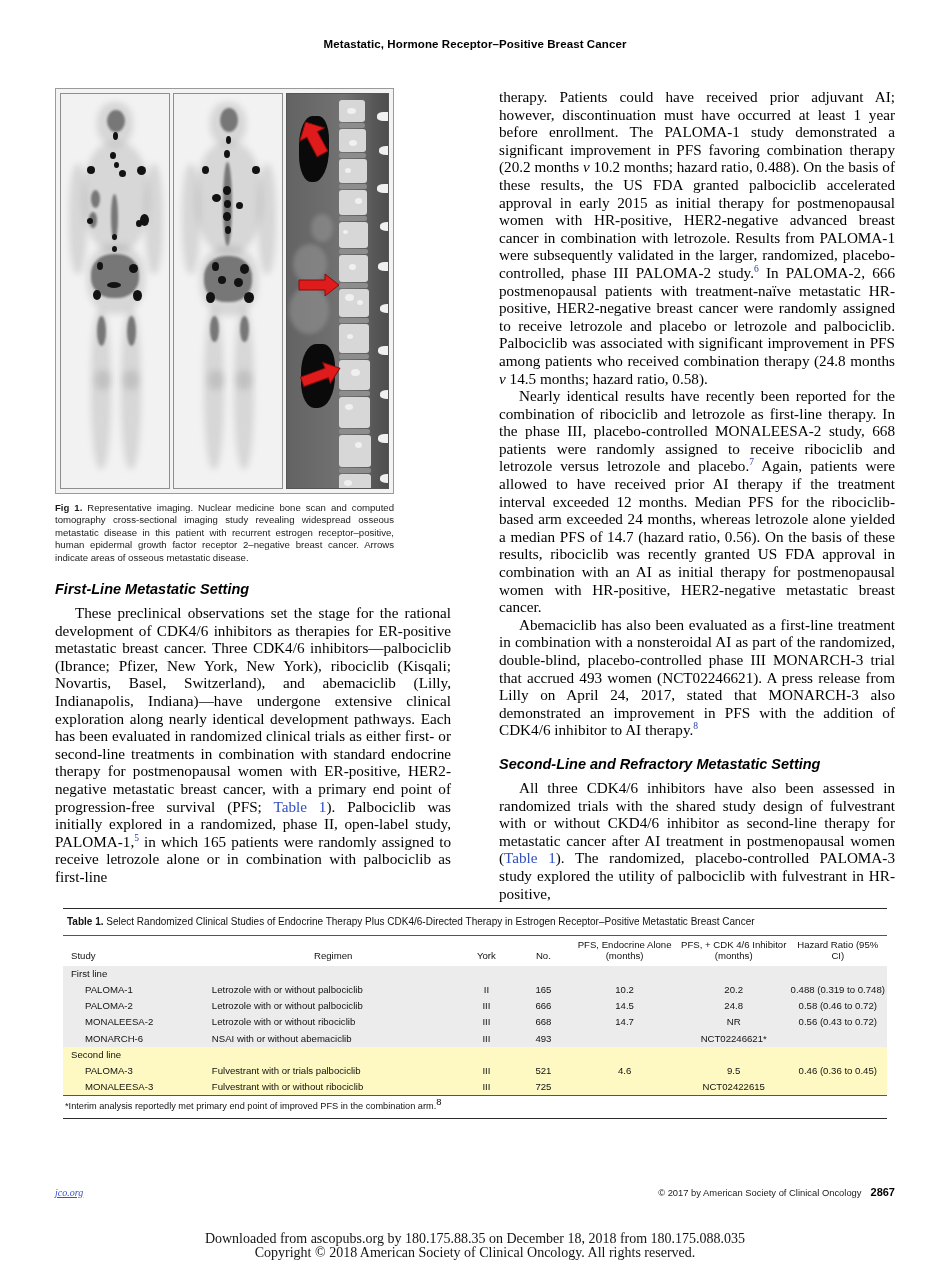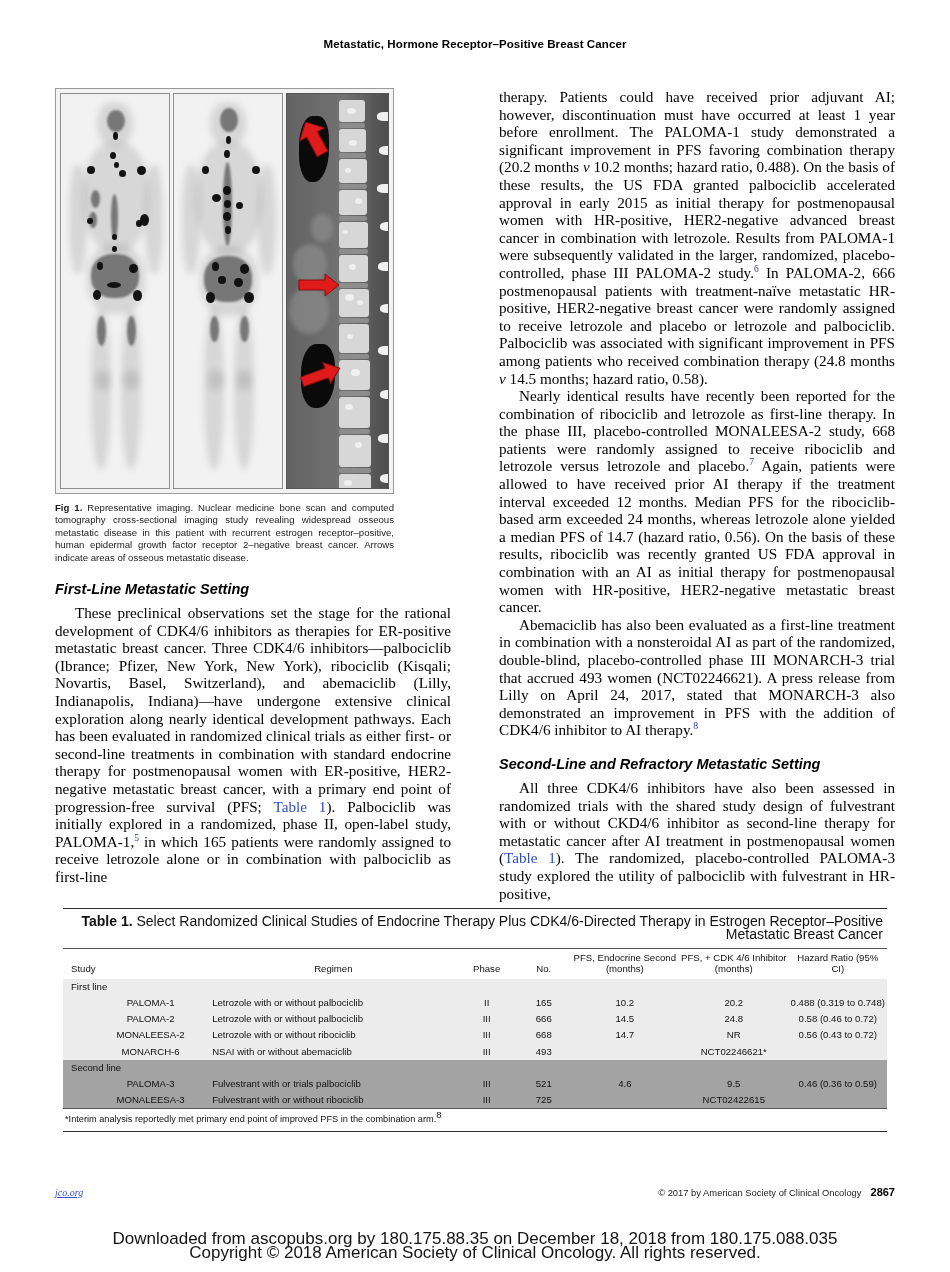--- a/index.html
+++ b/index.html
@@ -158,24 +158,24 @@
   
   #table-block {
     position: absolute;
     left: 63px;
     top: 908px;
     width: 824px;
     font-family: "Liberation Sans", sans-serif;
     color: #111;
   }
   #table-title {
-    font-size: 14px;
+    font-size: 10px;
     line-height: 13px;
     padding: 6px 4px 7px 4px;
-    text-align: right;
+    text-align: left;
   }
   #table-title b { font-weight: bold; }
   .rule-thick { border-top: 1.6px solid #2b2b2b; }
   .rule-thin  { border-top: .9px solid #555; }
 
   table#t1 {
     width: 100%;
     border-collapse: collapse;
     font-size: 9.6px;
   }
@@ -186,25 +186,25 @@
     line-height: 11.4px;
     text-align: center;
   }
   table#t1 th.l { text-align: left; padding-left: 8px;}
   table#t1 td {
     padding: 2.1px 2px;
     line-height: 12px;
     text-align: center;
     white-space: nowrap;
   }
-  table#t1 td.study { text-align: center; padding-left: 30px; }
+  table#t1 td.study { text-align: left; padding-left: 22px; }
   table#t1 td.group { text-align: left; padding-left: 8px; }
   table#t1 td.reg   { text-align: left; }
   tr.shade td { background: #ececec; }
-  tr.plain td { background: #a3a3a3; }
+  tr.plain td { background: #fef9c3; }
 
   #table-notes {
     font-size: 9.2px;
     line-height: 12px;
     padding: 4px 2px 6px 2px;
   }
 
   
   #page-footer {
     position: absolute;
@@ -218,22 +218,22 @@
   }
   #jco-link { color: #3b4fd0; font-style: italic; font-family:"Liberation Serif",serif; font-size:10px;}
   #copyright-line { color:#222; }
   #page-number { font-weight: bold; font-size: 11px; margin-left: 9px; }
 
   #download-stamp {
     position: absolute;
     left: 0; right: 0;
     top: 1232px;
     text-align: center;
-    font-family: Liberation Sans, sans-serif;
-    font-size: 17px;
+    font-family: Liberation Serif, serif;
+    font-size: 14px;
     line-height: 13.5px;
     color: #141414;
   }
 </style>
 </head>
 <body>
 
 <div id="running-head">Metastatic, Hormone Receptor–Positive Breast Cancer</div>
 
 <div id="page-body">
@@ -427,23 +427,23 @@
         <col style="width:62px">
       <col style="width:56px">
         <col style="width:112px">
         <col style="width:112px">
         <col style="width:auto">
     </colgroup>
     <thead>
       <tr>
         <th class="l">Study</th>
         <th>Regimen</th>
-        <th>Phase</th>
+        <th>York</th>
         <th>No.</th>
-        <th>PFS, Endocrine Second (months)</th>
+        <th>PFS, Endocrine Alone (months)</th>
         <th>PFS, + CDK 4/6 Inhibitor (months)</th>
         <th>Hazard Ratio (95% CI)</th>
       </tr>
     </thead>
     <tbody id="t1-body">
         <tr class="shade">
           <td class="group" colspan="7" style="text-align: left;">First line</td>
         </tr>
         <tr class="shade">
           <td class="study">PALOMA-1</td>
@@ -484,21 +484,21 @@
         <tr class="plain">
           <td class="group" colspan="7" style="text-align: left;">Second line</td>
         </tr>
         <tr class="plain">
           <td class="study">PALOMA-3</td>
           <td class="reg">Fulvestrant with or trials palbociclib</td>
           <td>III</td>
           <td>521</td>
           <td>4.6</td>
           <td>9.5</td>
-          <td>0.46 (0.36 to 0.59)</td>
+          <td>0.46 (0.36 to 0.45)</td>
         </tr>
         <tr class="plain">
           <td class="study">MONALEESA-3</td>
           <td class="reg">Fulvestrant with or without ribociclib</td>
           <td>III</td>
           <td>725</td>
           <td></td>
           <td>NCT02422615</td>
           <td></td>
         </tr>

